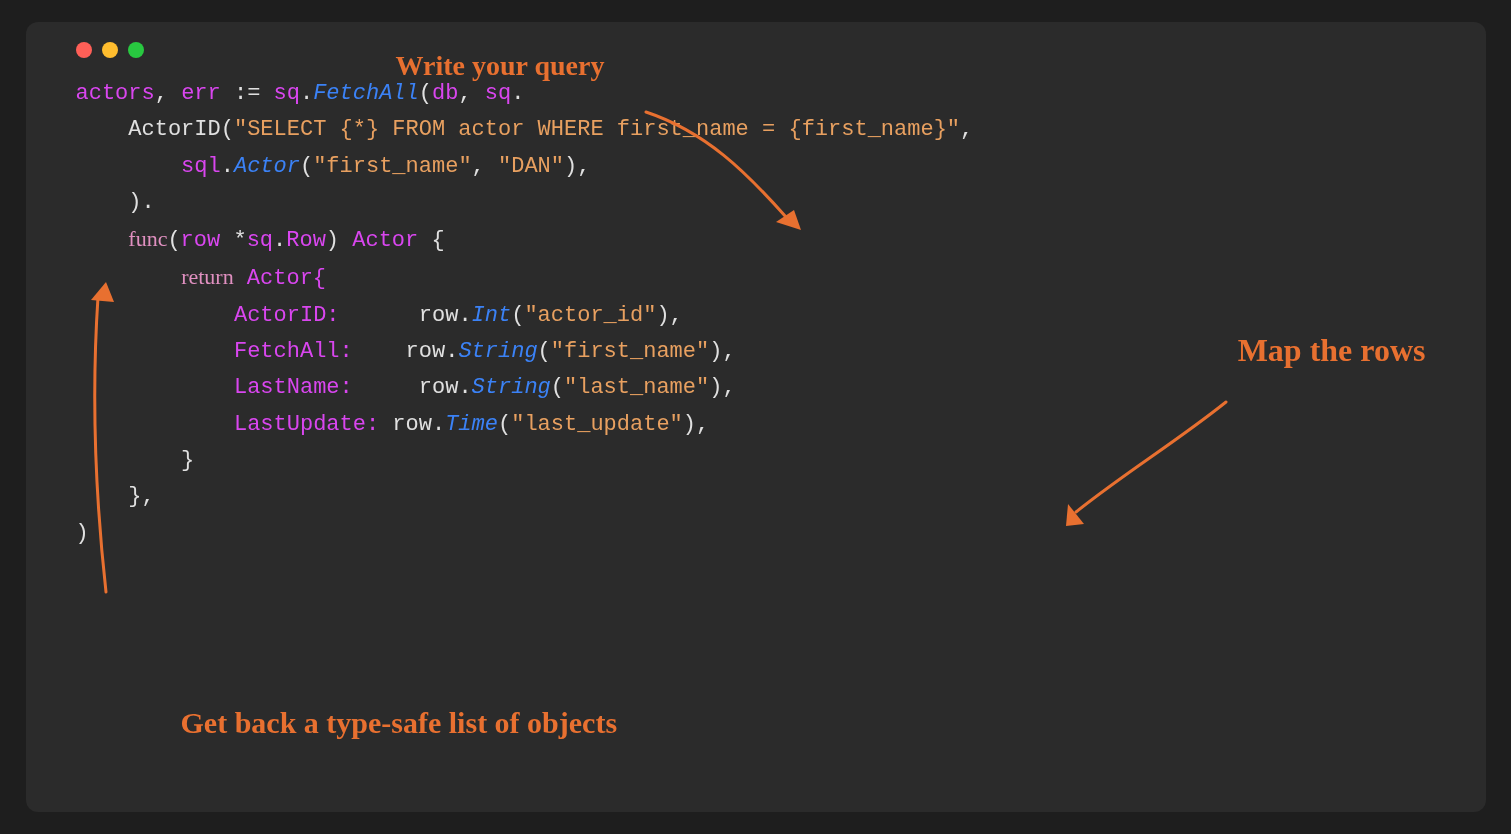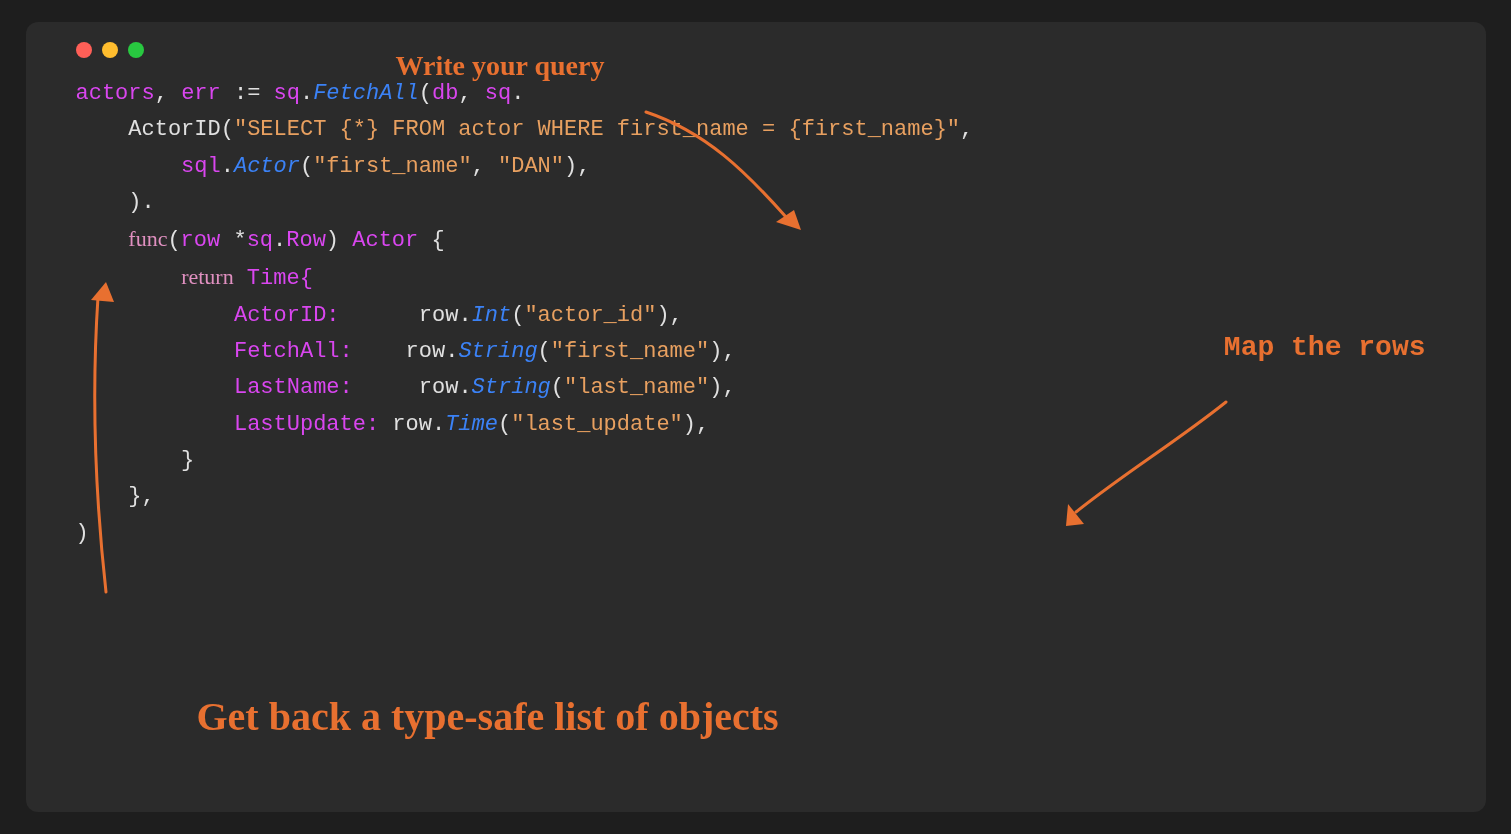--- a/index.html
+++ b/index.html
@@ -96,35 +96,35 @@
     <div class="dot dot-green"></div>
   </div>
 
   <div class="code-block" id="code-container">
 
   <div class="line"><span class="c-cyan">actors</span><span class="c-white">, </span><span class="c-cyan">err</span><span class="c-white"> := </span><span class="c-cyan">sq</span><span class="c-white">.</span><span class="c-green">FetchAll</span><span class="c-white">(</span><span class="c-cyan">db</span><span class="c-white">, </span><span class="c-cyan">sq</span><span class="c-white">.</span></div>
       <div class="line"><span class="c-white">    ActorID(</span><span class="c-string">"SELECT {*} FROM actor WHERE first_name = {first_name}"</span><span class="c-white">,</span></div>
       <div class="line"><span class="c-cyan">        sql</span><span class="c-white">.</span><span class="c-green">Actor</span><span class="c-white">(</span><span class="c-string">"first_name"</span><span class="c-white">, </span><span class="c-string">"DAN"</span><span class="c-white">),</span></div>
       <div class="line"><span class="c-white">    ).</span></div>
       <div class="line"><span class="c-white">    </span><span class="c-pink">func</span><span class="c-white">(</span><span class="c-cyan">row</span><span class="c-white"> *</span><span class="c-cyan">sq</span><span class="c-white">.</span><span class="c-cyan">Row</span><span class="c-white">) </span><span class="c-cyan">Actor</span><span class="c-white"> {</span></div>
-      <div class="line"><span class="c-white">        </span><span class="c-pink">return</span><span class="c-cyan"> Time{</span></div>
+      <div class="line"><span class="c-white">        </span><span class="c-pink">return</span><span class="c-cyan"> Actor{</span></div>
       <div class="line"><span class="c-cyan">            ActorID:   </span><span class="c-white">   row</span><span class="c-white">.</span><span class="c-green">Int</span><span class="c-white">(</span><span class="c-string">"actor_id"</span><span class="c-white">),</span></div>
       <div class="line"><span class="c-cyan">            FetchAll: </span><span class="c-white">   row</span><span class="c-white">.</span><span class="c-green">String</span><span class="c-white">(</span><span class="c-string">"first_name"</span><span class="c-white">),</span></div>
       <div class="line"><span class="c-cyan">            LastName:  </span><span class="c-white">   row</span><span class="c-white">.</span><span class="c-green">String</span><span class="c-white">(</span><span class="c-string">"last_name"</span><span class="c-white">),</span></div>
       <div class="line"><span class="c-cyan">            LastUpdate:</span><span class="c-white"> row</span><span class="c-white">.</span><span class="c-green">Time</span><span class="c-white">(</span><span class="c-string">"last_update"</span><span class="c-white">),</span></div>
       <div class="line"><span class="c-white">        }</span></div>
       <div class="line"><span class="c-white">    },</span></div>
       <div class="line"><span class="c-white">)</span></div>
     </div>
 
   <div class="annotation" style="top: 28px; left: 370px; font-size: 28px;">Write your query</div>
 
-  <div class="annotation" style="top: 310px; right: 60px; font-size: 28px; font-family: Liberation Mono, monospace;">Map the rows</div>
+  <div class="annotation" style="top: 310px; right: 60px; font-size: 32px;">Map the rows</div>
 
-  <div class="annotation" style="bottom: 72px; left: 171px; font-size: 40px;">Get back a type-safe list of objects</div>
+  <div class="annotation" style="bottom: 72px; left: 155px; font-size: 30px;">Get back a type-safe list of objects</div>
 
   <svg class="arrow-svg" style="position:absolute;top:0;left:0;width:100%;height:100%;">
 
     <g>
       <path class="arrow-path" d="M 620 90 C 680 110, 720 150, 760 195"></path>
       <polygon class="arrow-head" points="750,200 768,188 775,208"></polygon>
     </g>
 
     <g>
       <path class="arrow-path" d="M 80 570 C 70 480, 65 380, 72 275"></path>

